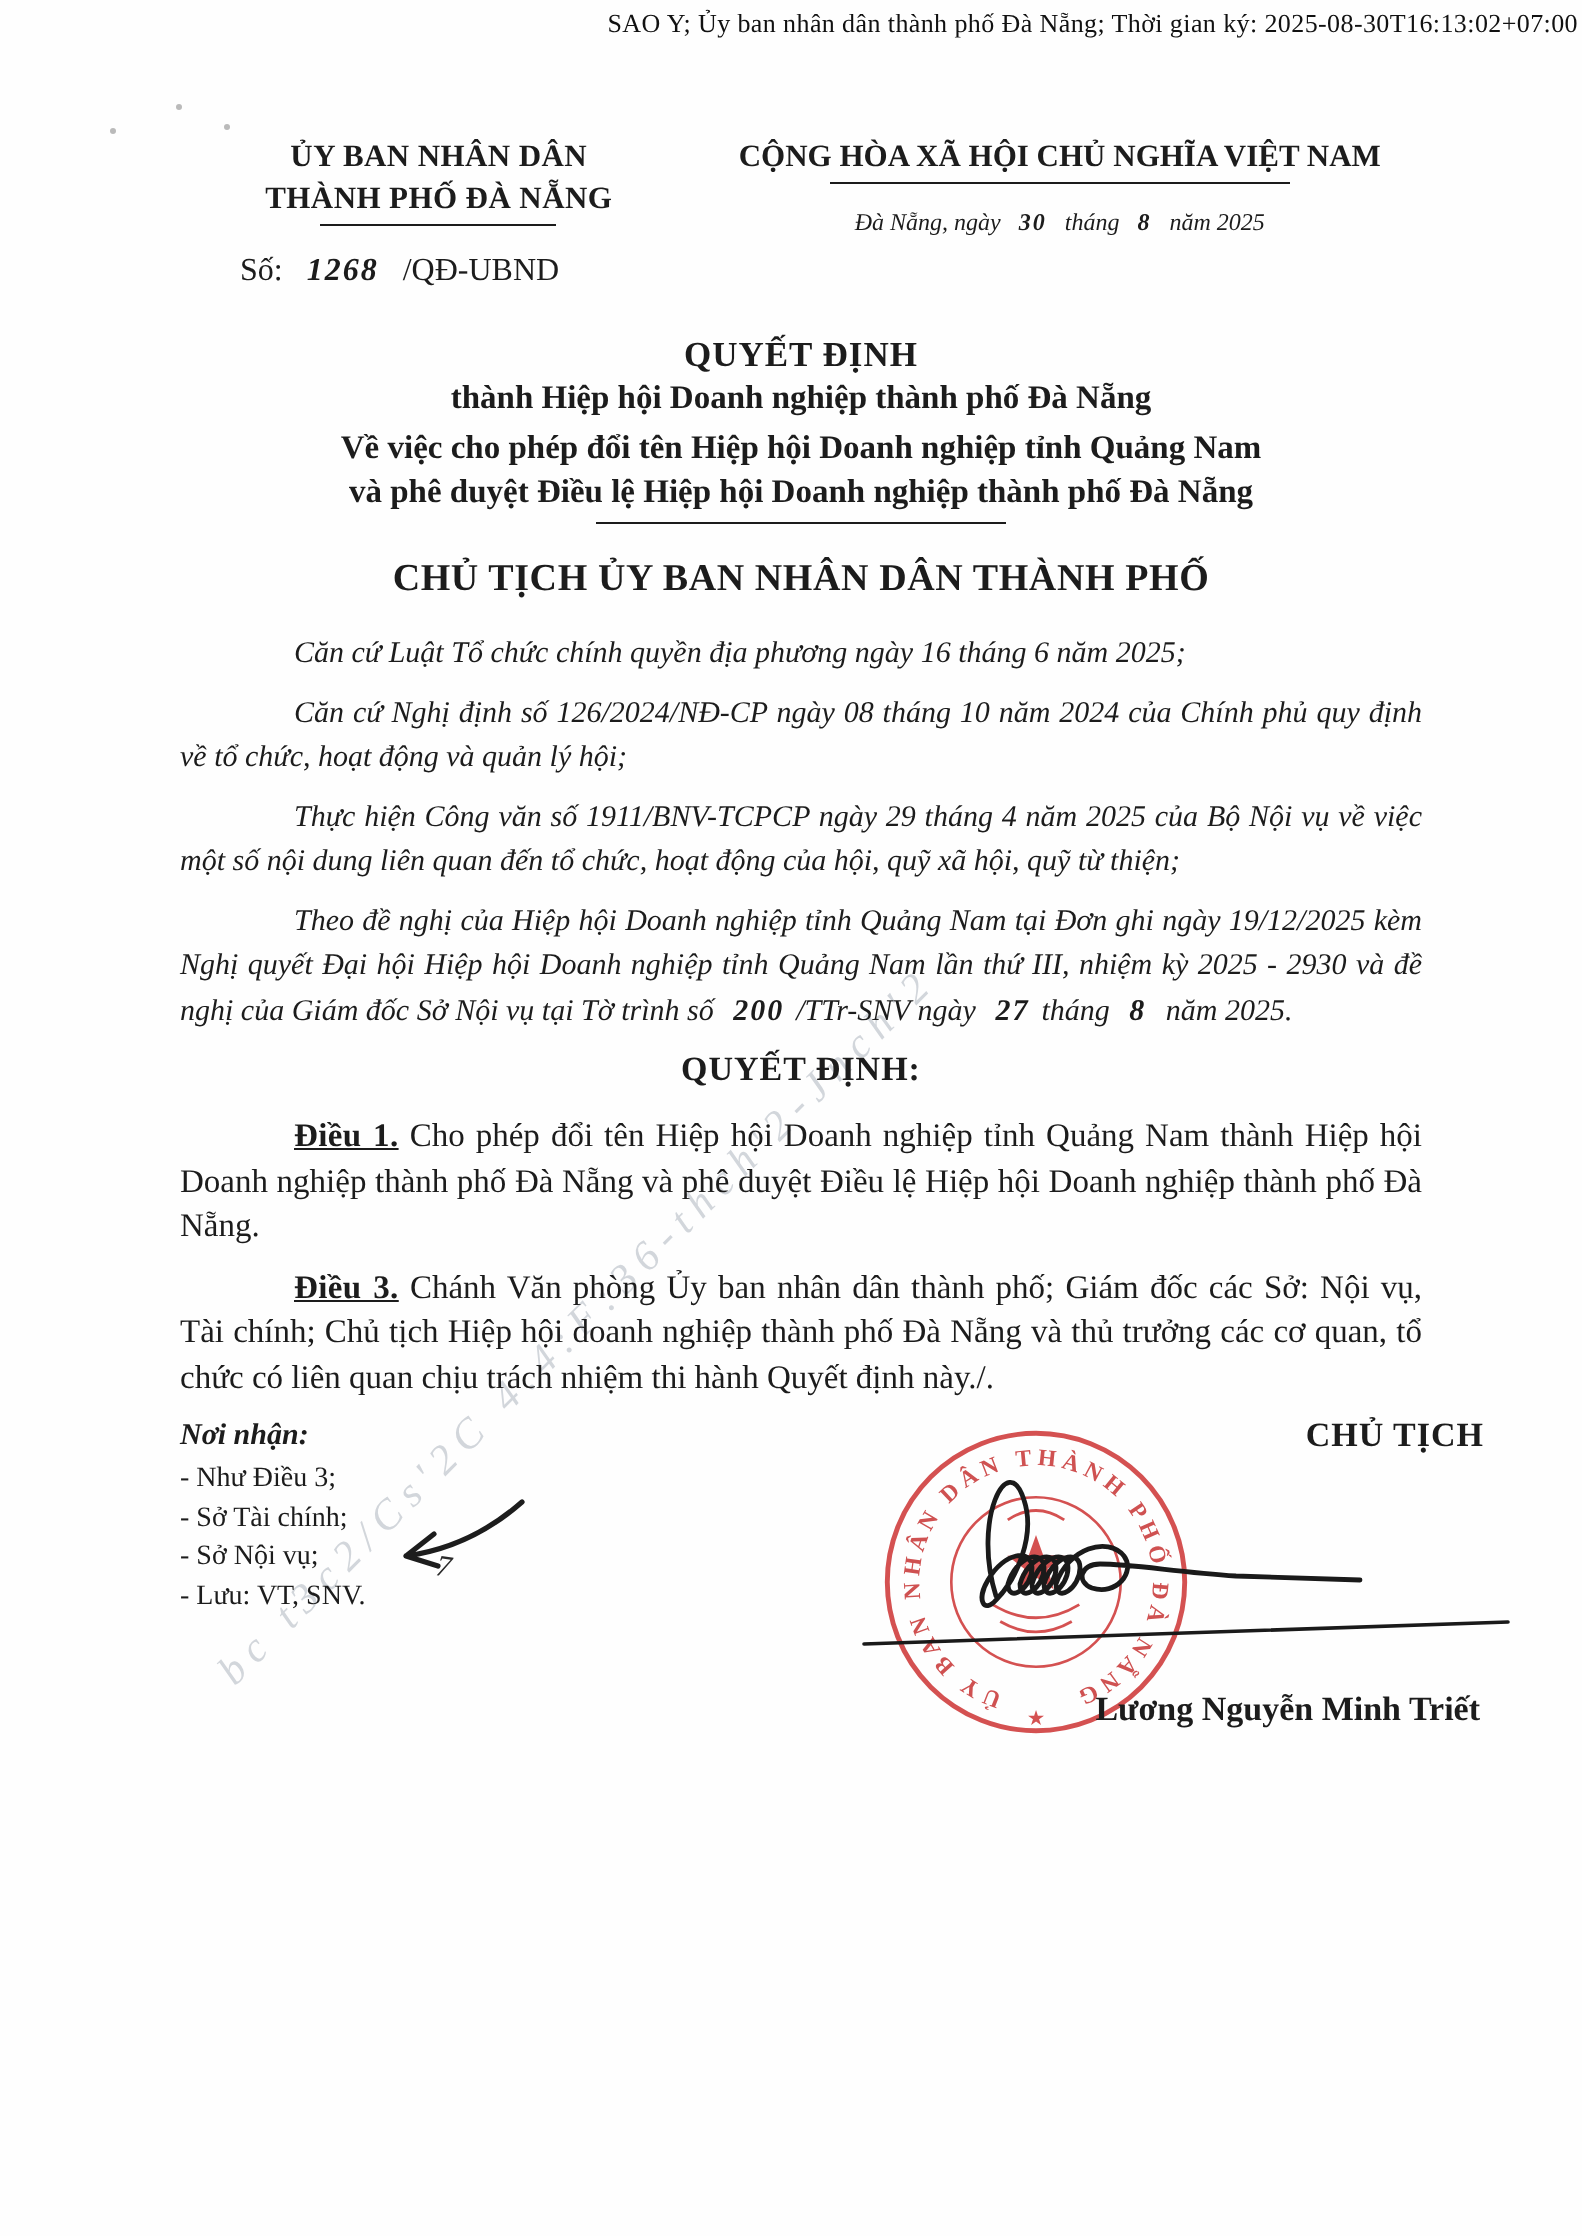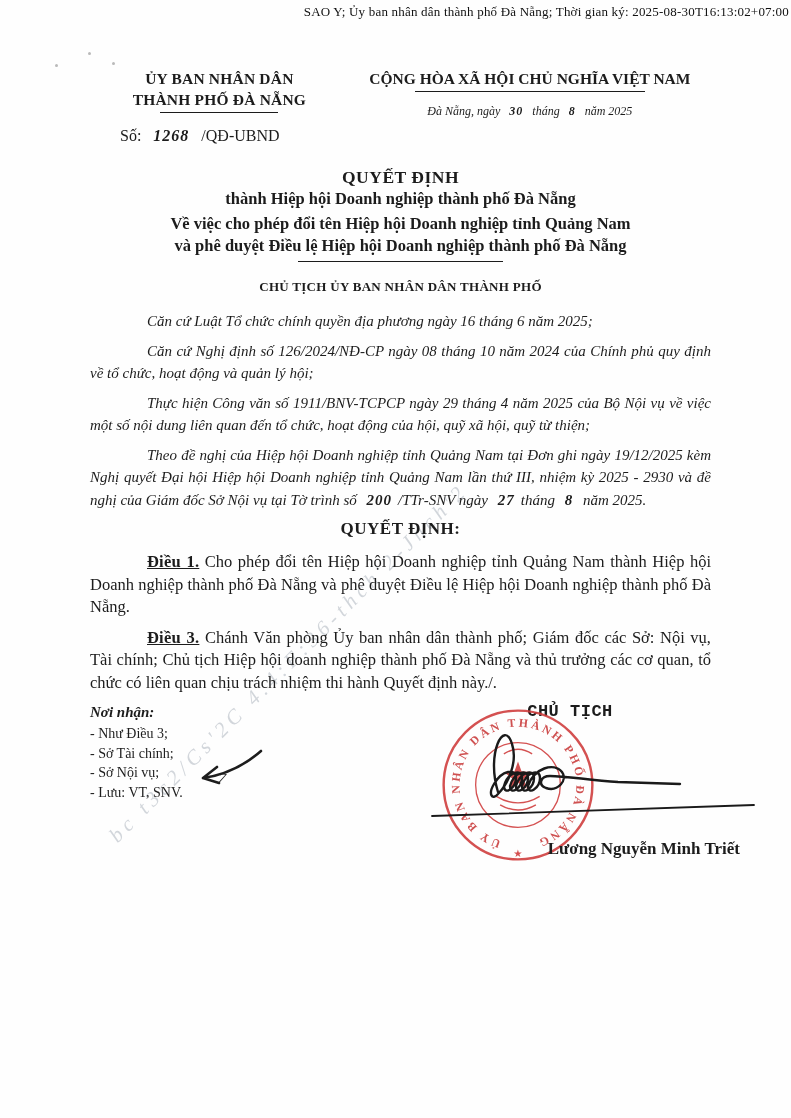--- a/index.html
+++ b/index.html
@@ -38,21 +38,21 @@
   .num-line { margin-top:14px; font-size:16px; text-align:left; padding-left:30px; }
   .date-line { margin-top:12px; font-size:12px; font-style:italic; }
   .hand { font-style:italic; font-weight:bold; letter-spacing:1px; padding:0 8px; font-family:Liberation Serif, serif; }
   .hand-sm { padding:0 6px; }
 
   
   .title-block { text-align:center; margin-top:22px; }
   .doc-type { font-weight:bold; font-size:17.5px; letter-spacing:0.5px; }
   .subject { font-weight:bold; font-size:16.5px; line-height:22px; margin-top:3px; }
   .rule-title { width:205px; margin-top:4px; }
-  .authority { font-weight:bold; font-size:13px; margin-top:17px; letter-spacing:0.3px; }
+  .authority { font-weight:bold; font-size:19px; margin-top:17px; letter-spacing:0.3px; }
 
   
   .preamble { margin-top:15px; }
   .preamble p {
     font-style:italic; font-size:15px; line-height:22.5px;
     text-align:justify; text-indent:57px; margin-bottom:7px;
   }
   .op-heading { text-align:center; font-weight:bold; font-size:17px; margin-top:8px; letter-spacing:0.5px; }
 
   
@@ -64,21 +64,21 @@
   .articles b { letter-spacing:0.2px;text-decoration:underline; }
 
   
   .footer { position:relative; margin-top:6px; height:250px; }
   .recipients { position:absolute; left:0; top:2px; }
   .recip-label { font-weight:bold; font-style:italic; font-size:15px; }
   .recipients ul { list-style:none; margin-top:3px; }
   .recipients li { font-size:14px; line-height:19.5px; }
   .stray-mark { position:absolute; left:128px; top:66px; font-size:15px; font-style:italic; transform:rotate(8deg); color:#2a2a2a; }
 
-  .sig-title { position:absolute; left:320px; top:0; width:320px; text-align:center; font-weight:bold; font-size:17px; letter-spacing:0.5px;font-family:Liberation Mono, monospace; }
+  .sig-title { position:absolute; left:332px; top:0; width:320px; text-align:right; font-weight:bold; font-size:17px; letter-spacing:0.5px; }
   .sig-name { position:absolute; left:330px; top:137px; width:320px; text-align:right; font-weight:bold; font-size:17px; }
   .seal { position:absolute; left:348px; top:3px; opacity:0.88; }
   .signature { position:absolute; left:338px; top:12px; }
   .flourish { position:absolute; z-index:3; left:193px; top:748px; }
 </style>
 </head>
 <body>
 
 <div class="page">
 

